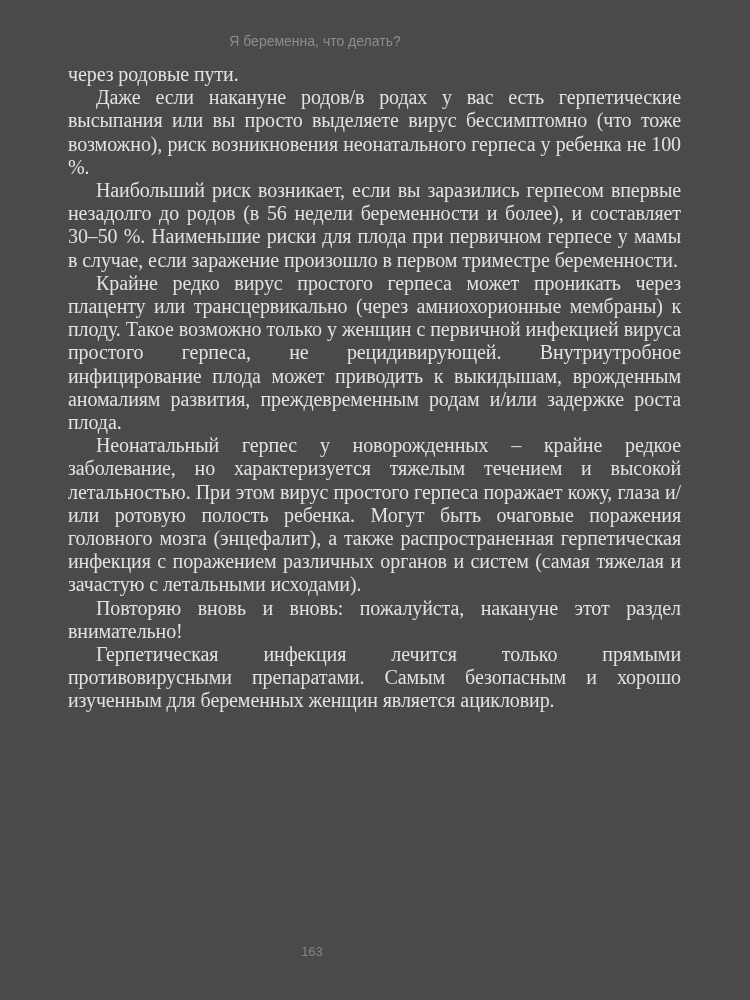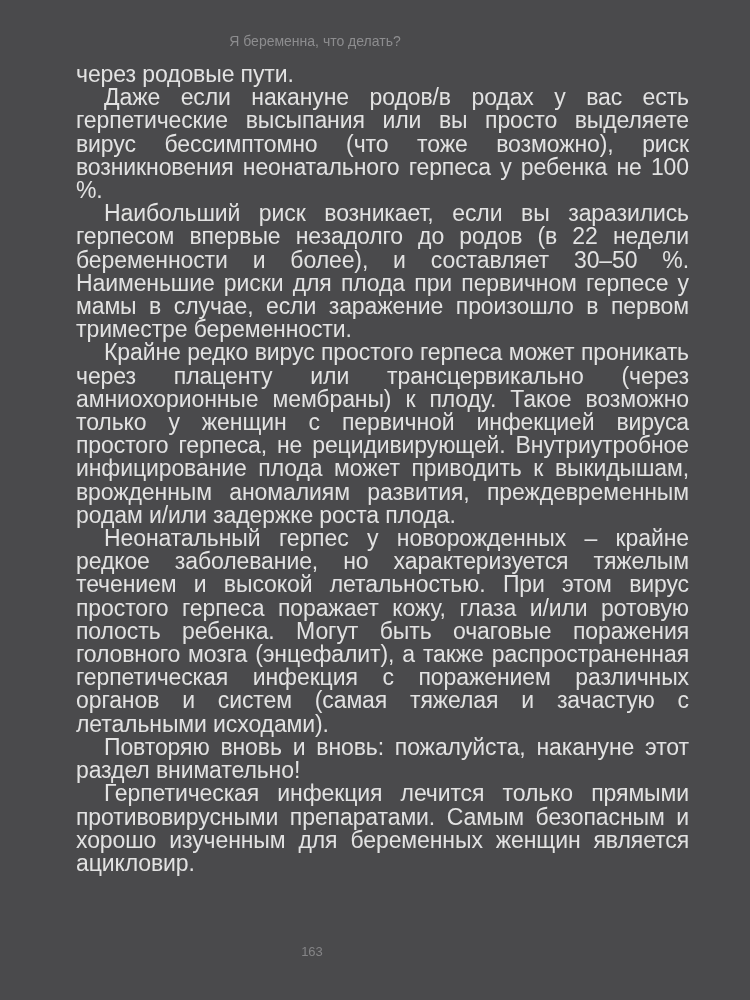--- a/index.html
+++ b/index.html
@@ -19,24 +19,24 @@
       left: 0;
       width: 630px;
       text-align: center;
       font-family: "Liberation Sans", sans-serif;
       font-size: 14px;
       color: #8d8d8f;
     }
     .page-body {
       position: absolute;
       top: 63px;
-      left: 76px;
+      left: 68px;
       width: 613px;
-      font-family: Liberation Sans, sans-serif;
-      font-size: 23px;
+      font-family: Liberation Serif, serif;
+      font-size: 20px;
       line-height: 23.2px;
       color: #e2e2e2;
       text-align: justify;
       letter-spacing: -0.1px;
     }
     .page-body p {
       margin: 0;
       text-indent: 28px;
     }
     .page-body p.no-indent {
@@ -61,21 +61,21 @@
     }
   </style>
 </head>
 <body>
 
 <div class="running-header">Я беременна, что делать?</div>
 
 <div class="page-body">
   <p class="no-indent">через родовые пути.</p>
   <p>Даже если накануне родов/в родах у вас есть герпетические высыпания или вы просто выделяете вирус бессимптомно (что тоже возможно), риск возникновения неонатального герпеса у ребенка не 100 %.</p>
-  <p>Наибольший риск возникает, если вы заразились герпесом впервые незадолго до родов (в 22 недели беременности и более), и составляет 30–50 %. Наименьшие риски для плода при первичном герпесе у мамы в случае, если заражение произошло в первом триместре беременности.</p>
+  <p>Наибольший риск возникает, если вы заразились герпесом впервые незадолго до родов (в 56 недели беременности и более), и составляет 30–50 %. Наименьшие риски для плода при первичном герпесе у мамы в случае, если заражение произошло в первом триместре беременности.</p>
   <p>Крайне редко вирус простого герпеса может проникать через плаценту или трансцервикально (через амниохорионные мембраны) к плоду. Такое возможно только у женщин с первичной инфекцией вируса простого герпеса, не рецидивирующей. Внутриутробное инфицирование плода может приводить к выкидышам, врожденным аномалиям развития, преждевременным родам и/или задержке роста плода.</p>
 
   <p>Неонатальный герпес у новорожденных – крайне редкое заболевание, но характеризуется тяжелым течением и высокой летальностью. При этом вирус простого герпеса поражает кожу, глаза и/или ротовую полость ребенка. Могут быть очаговые поражения головного мозга (энцефалит), а также распространенная герпетическая инфекция с поражением различных органов и систем (самая тяжелая и зачастую с летальными исходами).</p>
 
   <p>Повторяю вновь и вновь: пожалуйста, накануне этот раздел внимательно!</p>
   <p>Герпетическая инфекция лечится только прямыми противовирусными препаратами. Самым безопасным и хорошо изученным для беременных женщин является ацикловир.</p>
 </div>
 
 <div class="page-number">163</div>
 

